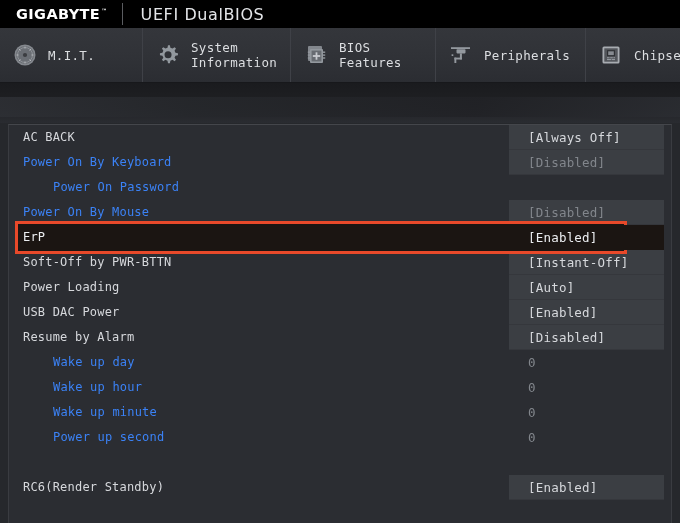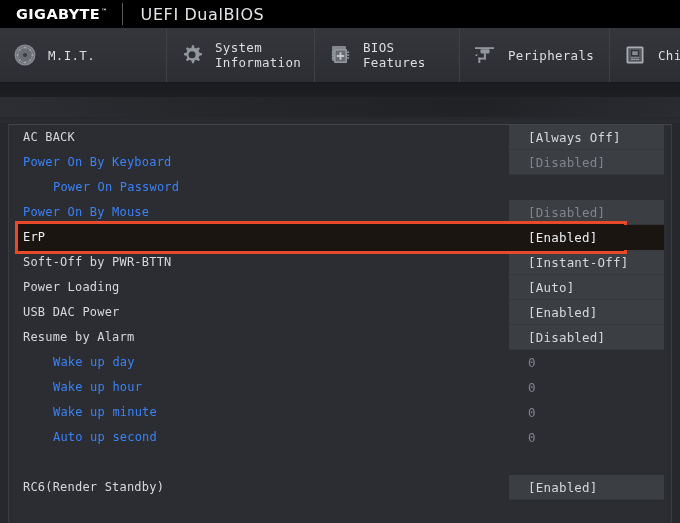--- a/index.html
+++ b/index.html
@@ -93,21 +93,21 @@
     margin-right: 10px;
     opacity: 0.93;
   }
   .tab-label {
     color: #dcdee1;
     font-size: 12.5px;
     line-height: 15px;
     letter-spacing: 0.3px;
     white-space: pre;
   }
-  .tab-mit { width: 167px; }
+  .tab-mit { width: 143px; }
   .tab-sysinfo { width: 148px; }
   .tab-bios { width: 145px; }
   .tab-periph { width: 150px; }
   .tab-chipset { width: 140px; }
 
   
   .underband {
     position: absolute;
     left: 0; top: 83px;
     width: 680px; height: 40px;
@@ -349,21 +349,21 @@
         </div>
         <div class="row dim indent">
           <div class="row-label">Wake up hour</div>
           <div class="row-value plain">0</div>
         </div>
         <div class="row dim indent">
           <div class="row-label">Wake up minute</div>
           <div class="row-value plain">0</div>
         </div>
         <div class="row dim indent">
-          <div class="row-label">Auto up second</div>
+          <div class="row-label">Power up second</div>
           <div class="row-value plain">0</div>
         </div>
         <div class="row"></div>
         <div class="row">
           <div class="row-label">RC6(Render Standby)</div>
           <div class="row-value">[Enabled]</div>
         </div>
       </div>
   </div>
 

